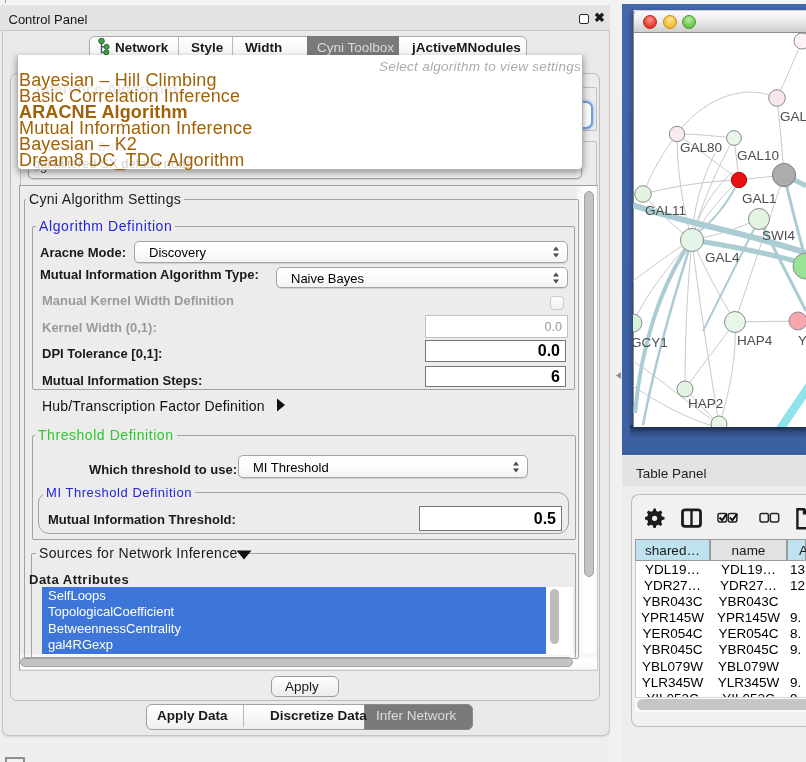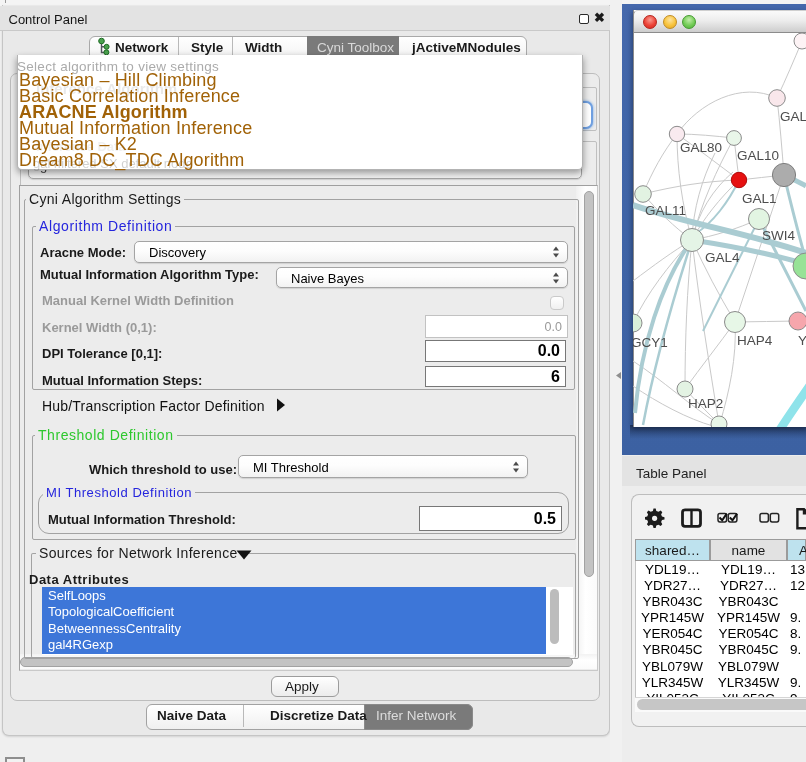--- a/index.html
+++ b/index.html
@@ -134,30 +134,30 @@
 <div class="abs lb" style="left:29px;top:572px;letter-spacing:0.5px;">Data Attributes</div>
 <div class="abs" style="left:42px;top:587px;width:531px;height:68px;background:#fff;"></div>
 <div class="abs" style="left:42px;top:587px;width:504px;height:67px;background:#3d76d8;"></div>
 <div class="abs" style="left:48px;top:588px;font-size:13px;color:#fff;line-height:16.3px;">SelfLoops<br>TopologicalCoefficient<br>BetweennessCentrality<br>gal4RGexp</div>
 <div class="abs" style="left:550px;top:589px;width:9px;height:55px;background:#bcbcbc;border-radius:5px;"></div>
 
 <div class="abs" style="left:17px;top:55px;width:564px;height:114px;background:#fff;border:1px solid #b3b3b3;border-top:none;border-radius:0 0 5px 5px;box-shadow:0 3px 7px rgba(0,0,0,0.4);"></div>
 <div class="abs" style="left:36px;top:80px;font-size:15px;font-weight:bold;color:rgba(40,40,40,0.10);">Inference Algorithm</div>
 <div class="abs" style="left:36px;top:139px;font-size:13px;font-weight:bold;color:rgba(40,40,40,0.07);">Inference Data</div>
 <div class="abs" style="left:33px;top:156px;font-size:13px;color:rgba(40,40,40,0.22);">gal4filtered SX default node</div>
-<div class="abs" style="left:17px;top:59px;width:564px;text-align:left;font-size:13.5px;letter-spacing:0.28px;color:#ababab;">Select algorithm to view settings</div>
+<div class="abs" style="left:17px;top:59px;width:564px;text-align:right;font-size:13.5px;letter-spacing:0.28px;color:#ababab;font-style:italic;">Select algorithm to view settings</div>
 <div class="abs" style="left:19px;top:72px;font-size:18px;color:#a16207;letter-spacing:0.15px;line-height:16px;">Bayesian – Hill Climbing<br>Basic Correlation Inference<br><b>ARACNE Algorithm</b><br>Mutual Information Inference<br>Bayesian – K2<br>Dream8 DC_TDC Algorithm</div>
 
 <div class="abs" style="left:271px;top:676px;width:66px;height:19px;border:1px solid #9c9c9c;border-radius:6px;background:linear-gradient(#ffffff,#f5f5f5 50%,#ececec);"></div>
 <div class="abs lb" style="left:285px;top:679px;font-weight:normal;font-size:13.5px;">Apply</div>
 
 <div class="abs" style="left:146px;top:704px;width:325px;height:24px;border:1px solid #a2a2a2;border-radius:6px;background:linear-gradient(#ffffff,#f0f0f0);"></div>
 <div class="abs" style="left:243px;top:705px;width:1px;height:22px;background:#b9b9b9;"></div>
 <div class="abs" style="left:364px;top:704px;width:107px;height:24px;background:#7a7a7a;border-radius:0 6px 6px 0;border:1px solid #8a8a8a;"></div>
-<div class="abs lb" style="left:157px;top:708px;font-size:13.5px;">Naive Data</div>
+<div class="abs lb" style="left:157px;top:708px;font-size:13.5px;">Apply Data</div>
 <div class="abs lb" style="left:258px;top:708px;font-size:13.5px;padding-left:12px;">Discretize Data</div>
 <div class="abs" style="left:376px;top:708px;font-size:13.5px;color:#dcdcdc;">Infer Network</div>
 
 <div class="abs" style="left:5px;top:757px;width:16px;height:14px;border:2px solid #8e8e8e;background:#f2f2f2;"></div>
 
 <div class="abs" style="left:610px;top:0;width:12px;height:762px;background:#f1f1f1;"></div>
 <div class="abs" style="left:616px;top:372px;width:5px;height:7px;background:#8f8f8f;clip-path:polygon(100% 0,100% 100%,0 50%);"></div>
 
 <div class="abs" style="left:622px;top:4px;width:184px;height:451px;background:linear-gradient(#4568ac,#4065a8 30%,#3c61a2 100%);"></div>
 

